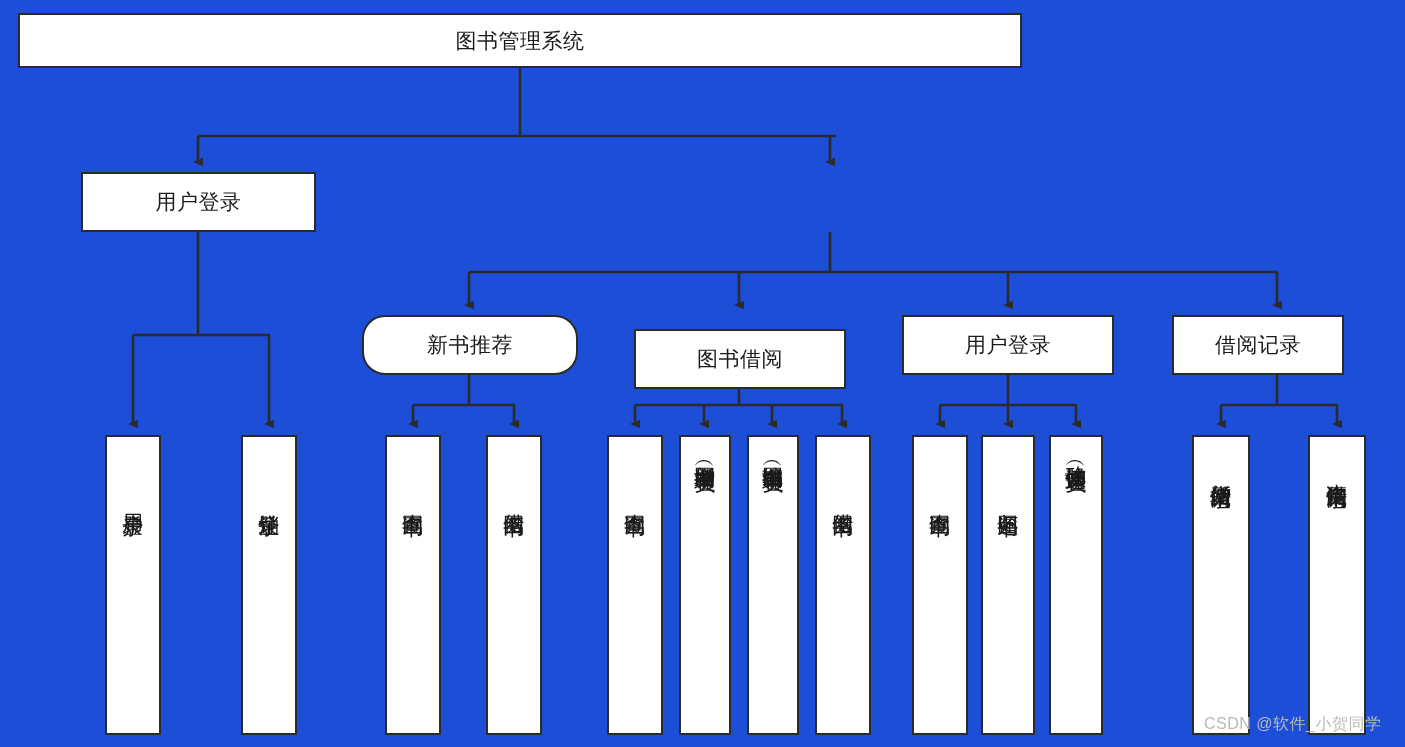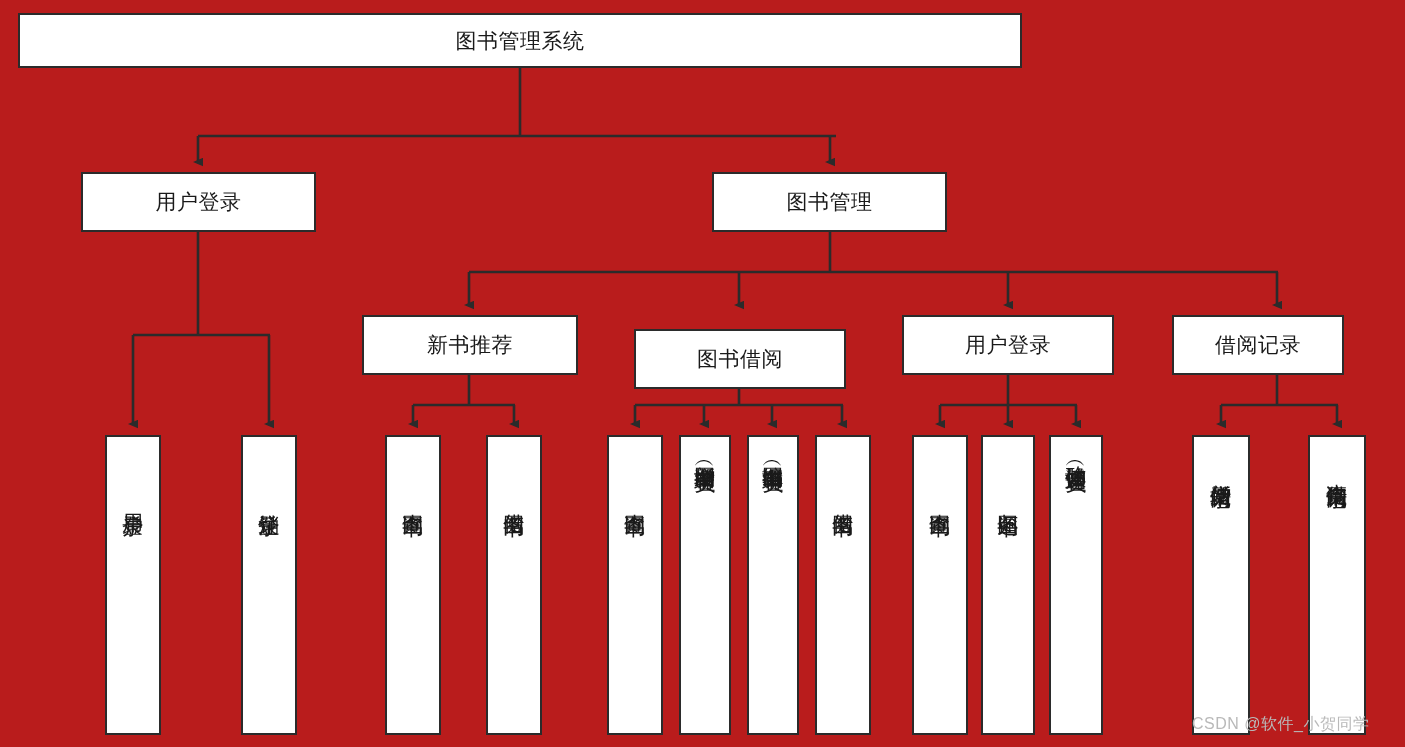--- a/index.html
+++ b/index.html
@@ -10,21 +10,21 @@
   body {
     width: 1405px;
     height: 747px;
     font-family: "Liberation Sans", "DejaVu Sans", sans-serif;
     overflow: hidden;
   }
   #diagram-root {
     position: relative;
     width: 1405px;
     height: 747px;
-    background: #b91c1c;
+    background: #1d4ed8;
   }
   svg#edges {
     position: absolute;
     left: 0;
     top: 0;
     width: 1405px;
     height: 747px;
   }
   .node {
     position: absolute;
@@ -73,20 +73,21 @@
   }
   #watermark {
     position: absolute;
     left: 1192px;
     top: 714px;
     font-size: 16px;
     color: #b9b9b9;
     white-space: nowrap;
     letter-spacing: 0.5px;
     pointer-events: none;
+    padding-left: 12px;
   }
 </style>
 </head>
 <body>
 
 <div id="diagram-root">
 
   <svg id="edges" viewBox="0 0 1405 747">
     <defs>
       <marker id="arrow" markerWidth="10" markerHeight="10" refX="4.2" refY="5" orient="auto" markerUnits="userSpaceOnUse">
@@ -137,25 +138,22 @@
     </g>
   </svg>
 
   <div class="node horizontal root" style="left:18px; top:13px; width:1004px; height:55px;">
     <span class="label">图书管理系统</span>
   </div>
 
   <div class="node horizontal" style="left:81px; top:172px; width:235px; height:60px;">
     <span class="label">用户登录</span>
   </div>
-  <div class="node horizontal" style="left:712px; top:172px; width:235px; height:60px;">
-    <span class="label">图书管理</span>
-  </div>
-
-  <div class="node horizontal" style="left:362px; top:315px; width:216px; height:60px;">
+
+  <div class="node horizontal" style="left:362px; top:315px; width:216px; height:60px;border-radius:23px;">
     <span class="label">新书推荐</span>
   </div>
   <div class="node horizontal" style="left:634px; top:329px; width:212px; height:60px;">
     <span class="label">图书借阅</span>
   </div>
   <div class="node horizontal" style="left:902px; top:315px; width:212px; height:60px;">
     <span class="label">用户登录</span>
   </div>
   <div class="node horizontal" style="left:1172px; top:315px; width:172px; height:60px;">
     <span class="label">借阅记录</span>

